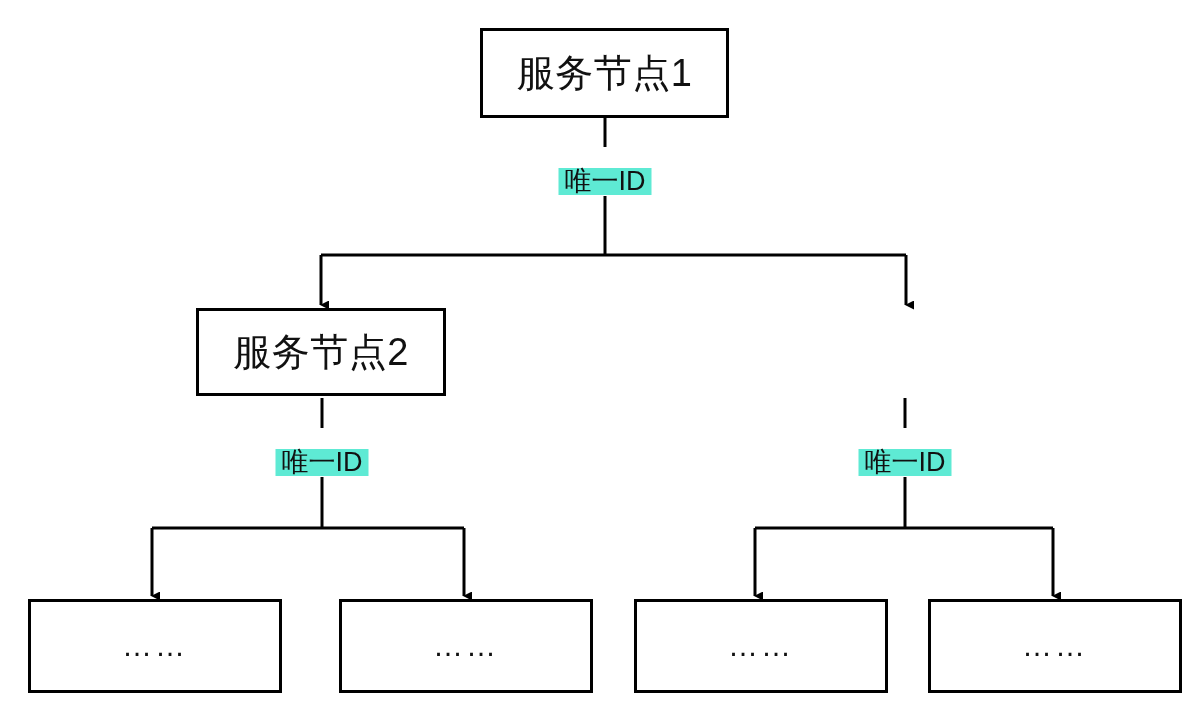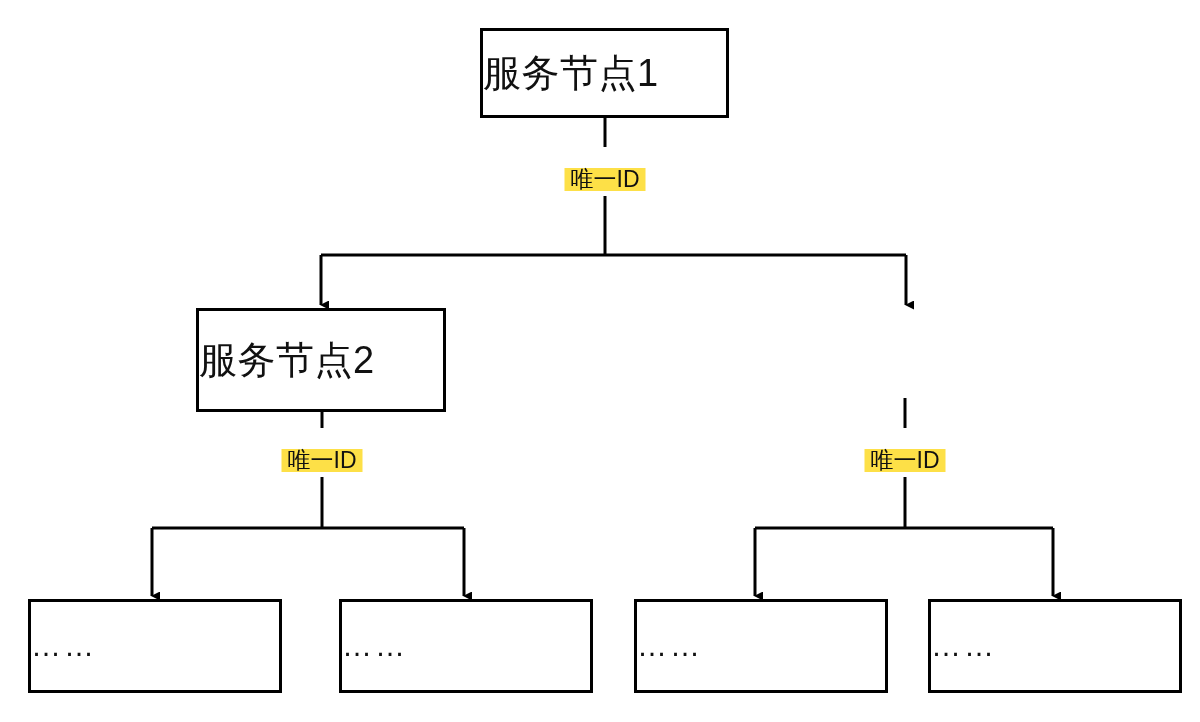--- a/index.html
+++ b/index.html
@@ -24,44 +24,44 @@
     width: 1200px;
     height: 722px;
   }
   .node-box {
     position: absolute;
     box-sizing: border-box;
     border: 3px solid #000000;
     background: #ffffff;
     display: flex;
     align-items: center;
-    justify-content: flex-start;
+    justify-content: center;
   }
   .node-label {
     font-size: 38px;
     line-height: 1;
     color: #111111;
     letter-spacing: 0.5px;
     white-space: nowrap;
   }
   .leaf-label {
     font-size: 30px;
     line-height: 1;
     color: #111111;
     letter-spacing: 3px;
     white-space: nowrap;
   }
   .edge-label {
     position: absolute;
-    font-size: 23px;
+    font-size: 27px;
     line-height: 1;
     color: #111111;
     white-space: nowrap;
     transform: translateX(-50%);
-    background: #fde047;
+    background: #5eead4;
     padding: 0 6px;
   }
 </style>
 </head>
 <body>
 
 <div id="canvas">
 
   <svg id="diagram-svg" viewBox="0 0 1200 722" xmlns="http://www.w3.org/2000/svg">
     <defs>
@@ -85,21 +85,21 @@
         <line x1="755" y1="528" x2="1053" y2="528"></line>
         <line x1="755" y1="528" x2="755" y2="596" marker-end="url(#arrowhead)"></line>
         <line x1="1053" y1="528" x2="1053" y2="596" marker-end="url(#arrowhead)"></line>
       </g>
   </svg>
 
   <div class="node-box" style="left: 480px; top: 28px; width: 249px; height: 90px; border-color: rgb(0, 0, 0);">
     <span class="node-label">服务节点1</span>
   </div>
 
-  <div class="node-box" style="left: 196px; top: 308px; width: 250px; height: 104px; border-color: rgb(0, 0, 0);">
+  <div class="node-box" style="left: 196px; top: 308px; width: 250px; height: 88px; border-color: rgb(0, 0, 0);">
     <span class="node-label">服务节点2</span>
   </div>
 
 
   <div class="node-box" style="left: 28px; top: 599px; width: 254px; height: 94px; border-color: rgb(0, 0, 0);">
     <span class="leaf-label">……</span>
   </div>
 
   <div class="node-box" style="left: 339px; top: 599px; width: 254px; height: 94px; border-color: rgb(0, 0, 0);">
     <span class="leaf-label">……</span>

